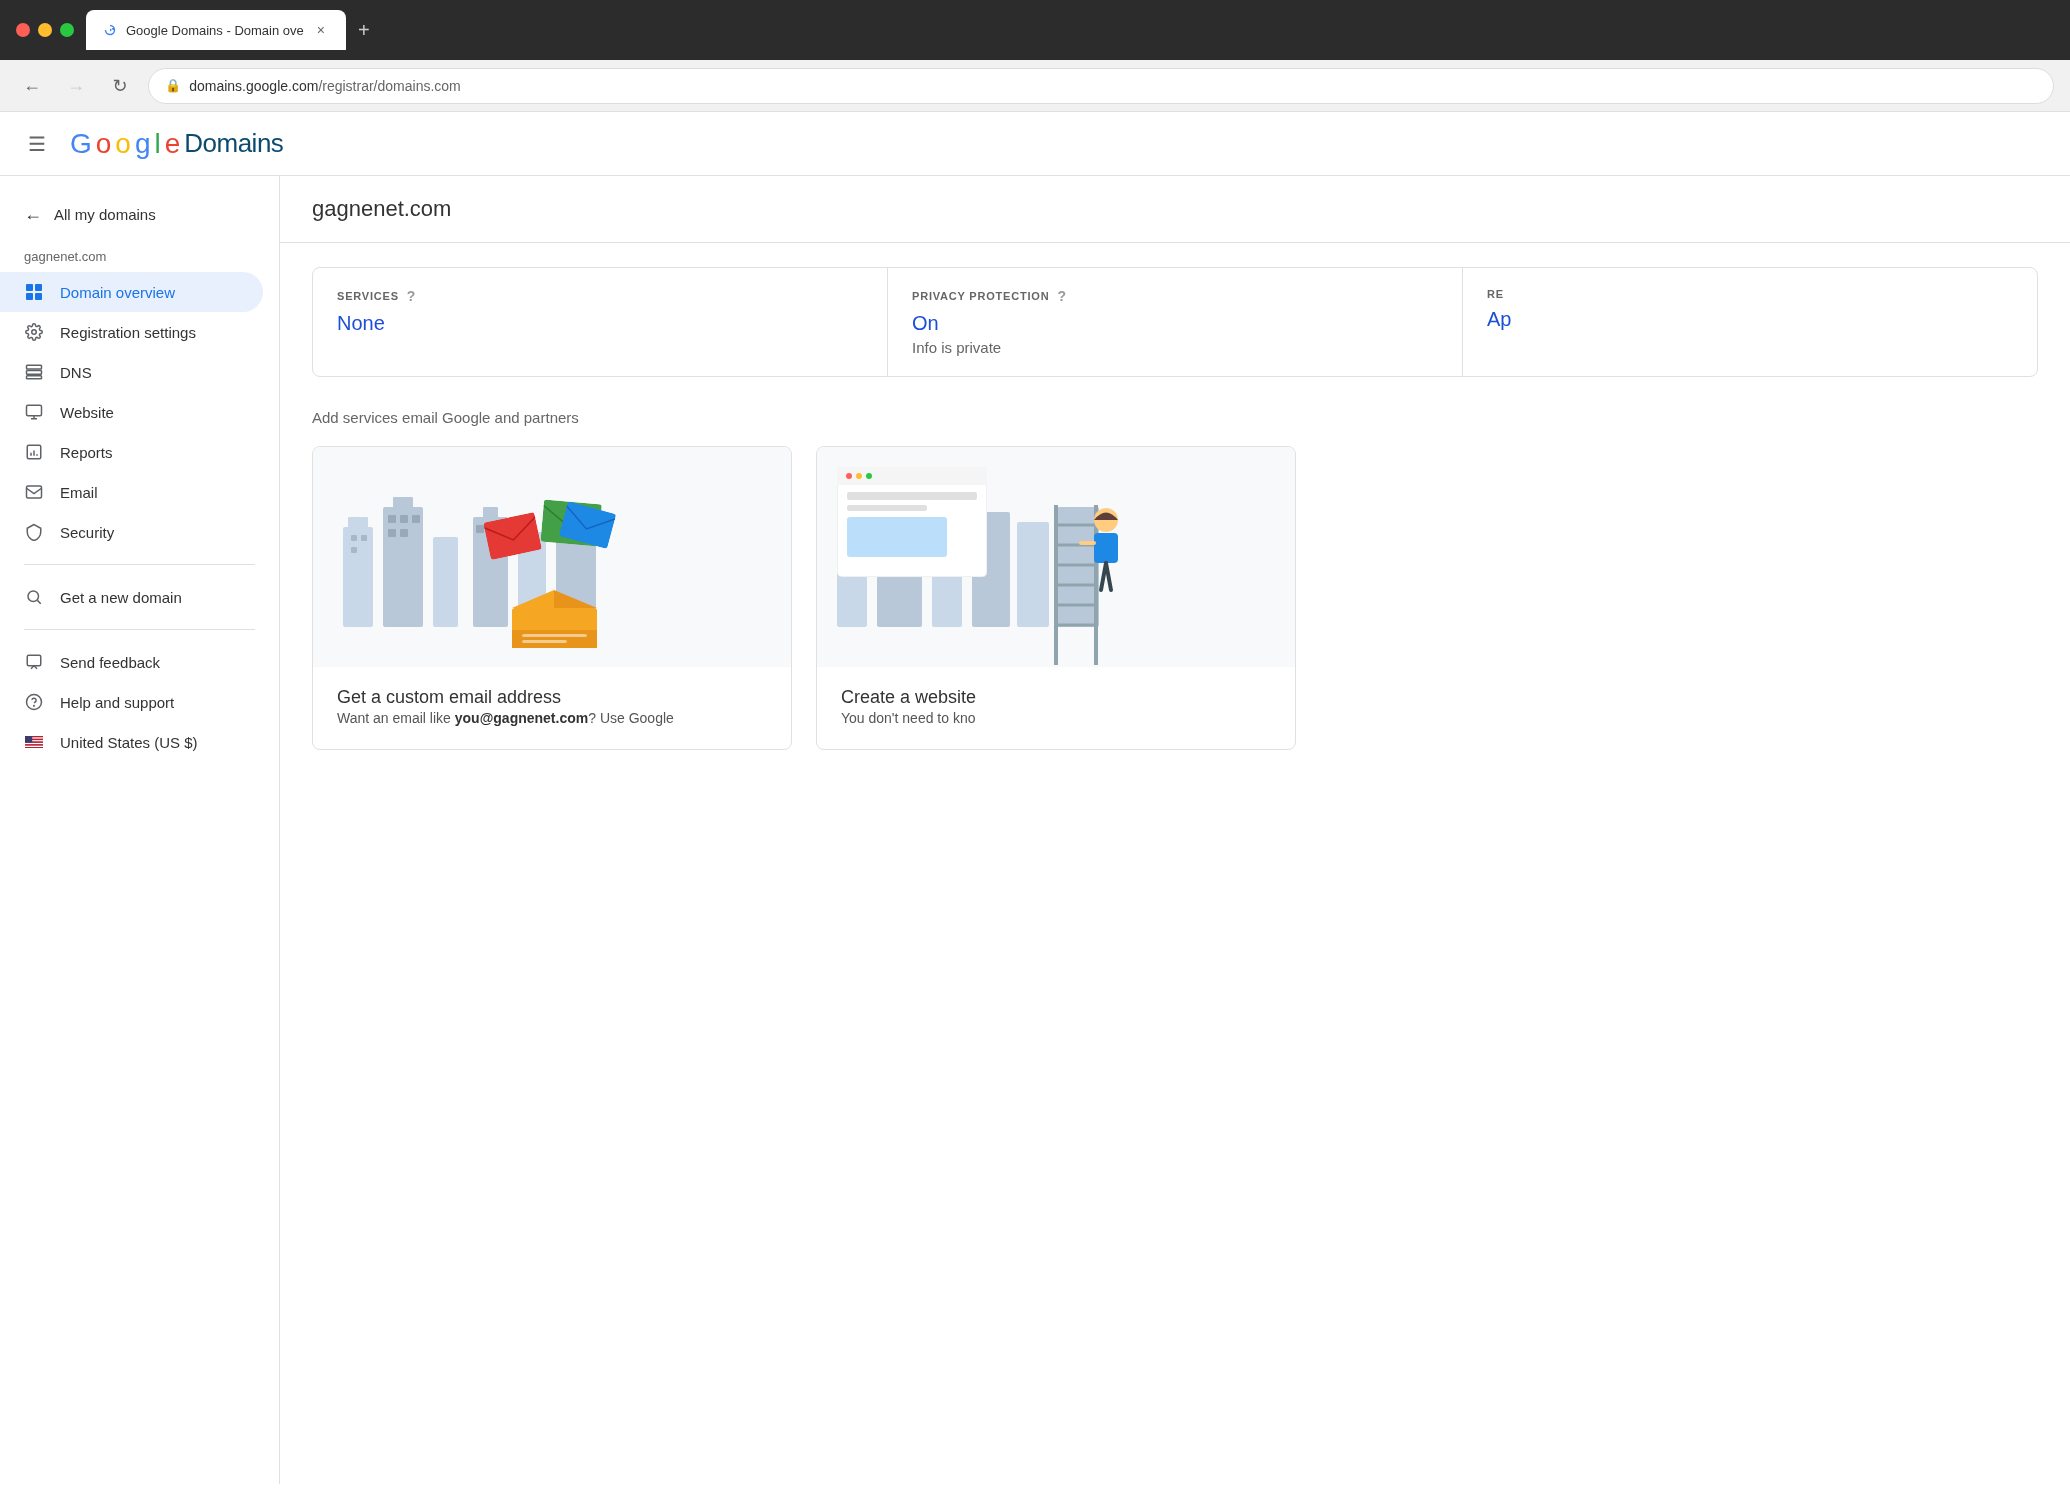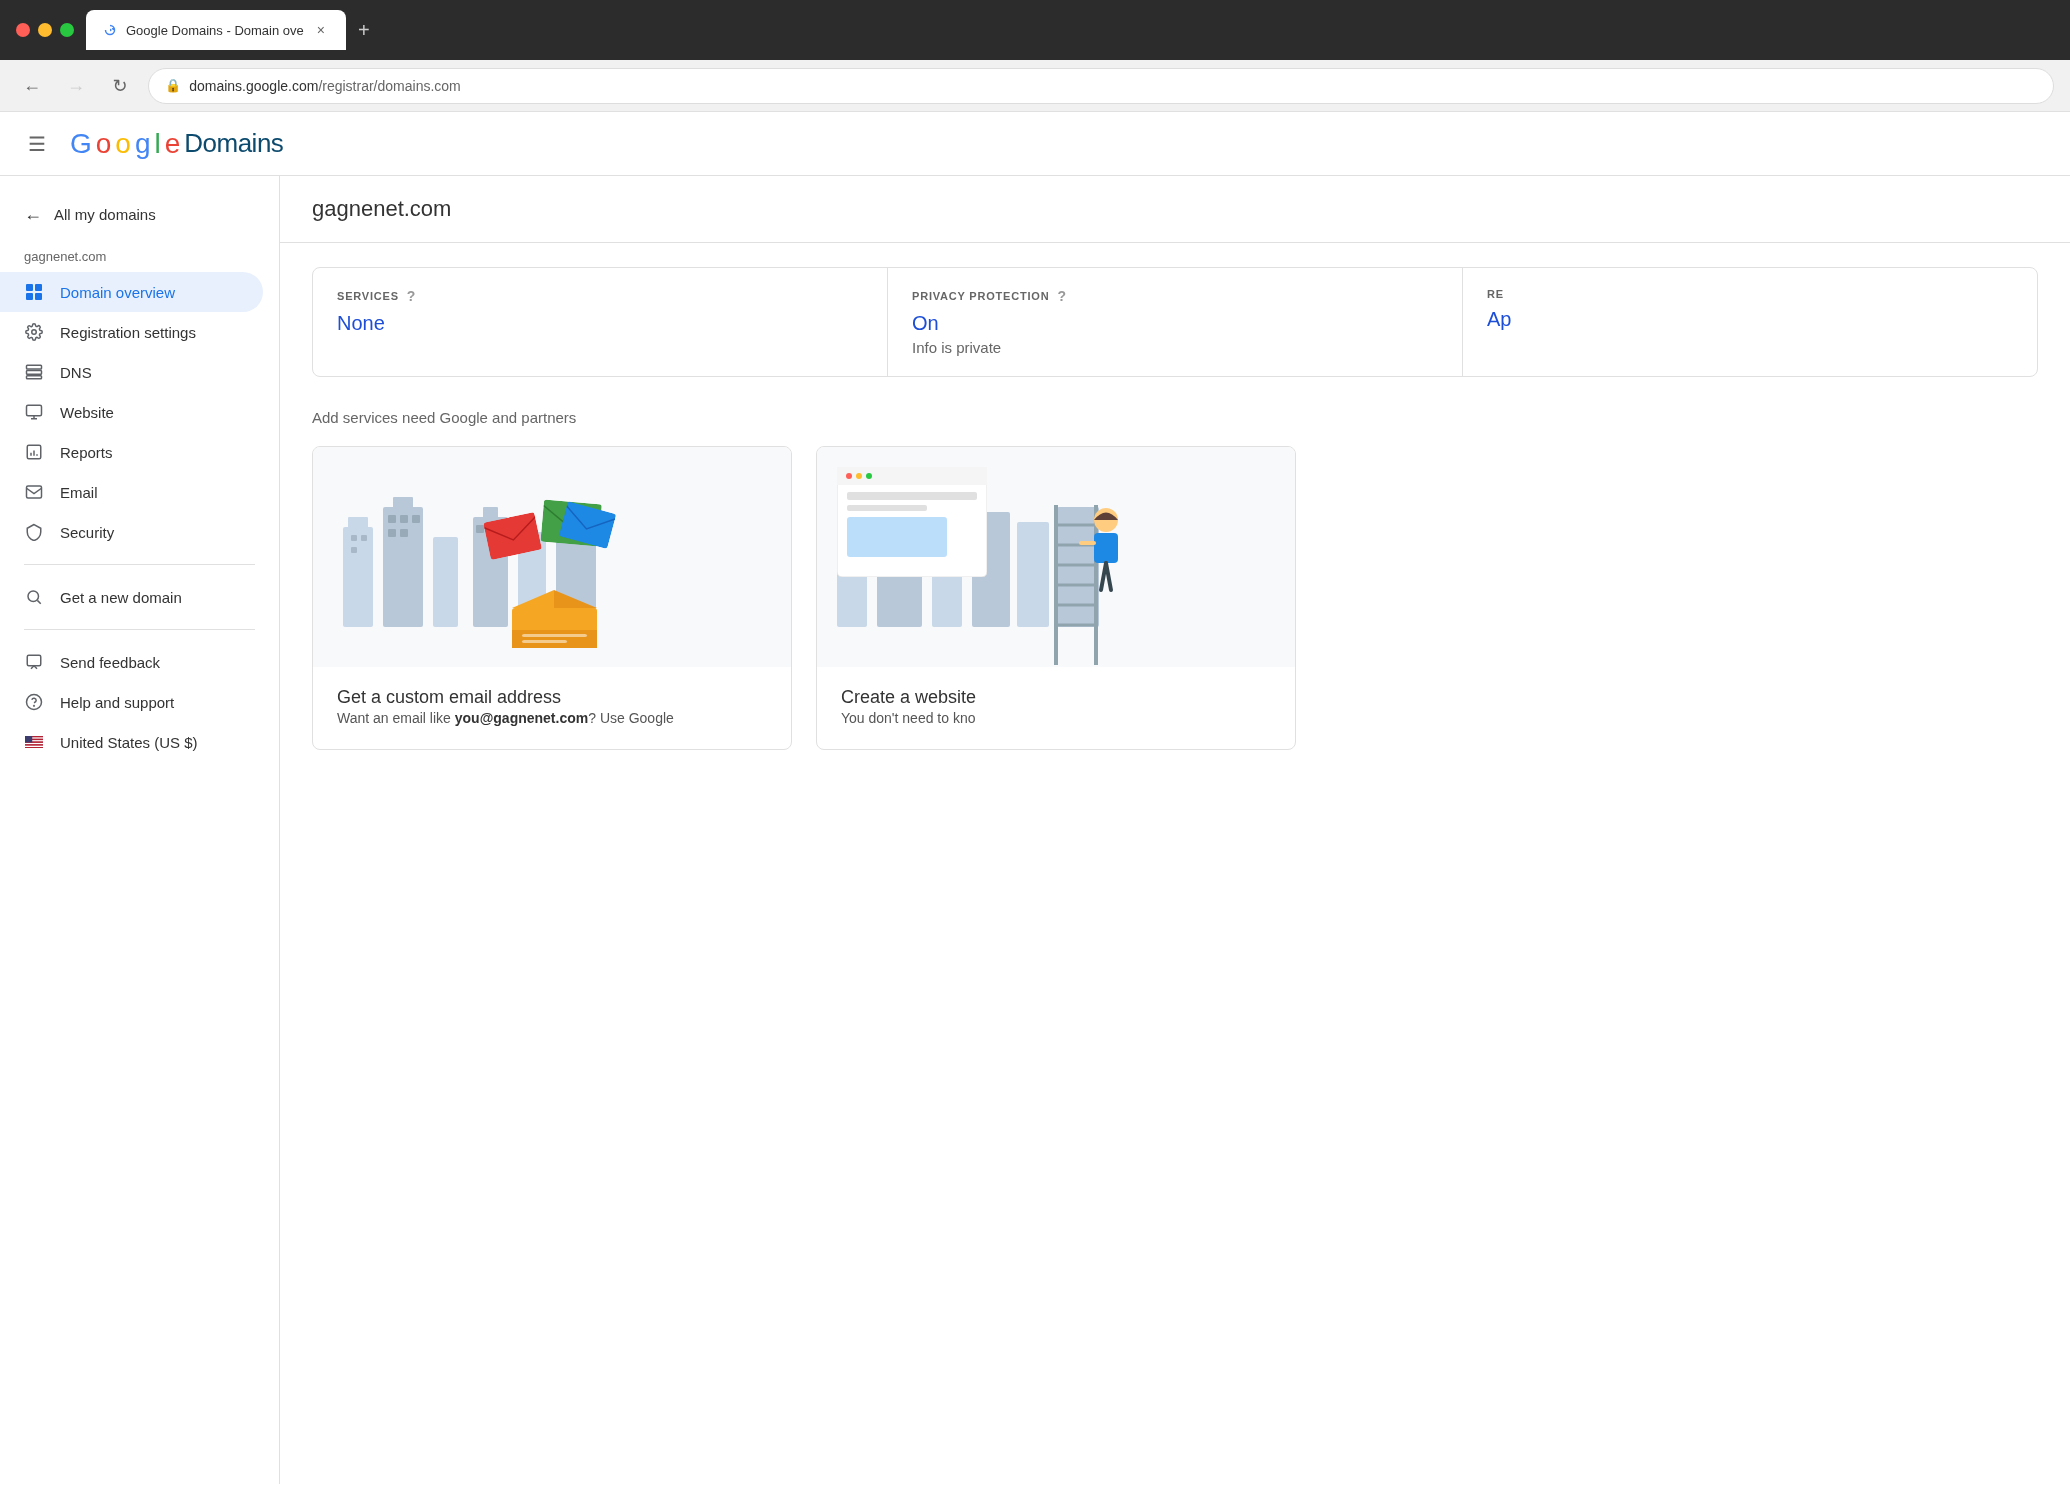--- a/index.html
+++ b/index.html
@@ -543,21 +543,21 @@
         </div>
 
         <div class="service-card" style="overflow:hidden;">
           <div class="service-label">
             <span>RE</span>
           </div>
           <div class="service-value">Ap</div>
         </div>
       </div>
 
-      <div class="section-title">Add services need Google and partners</div>
+      <div class="section-title">Add services email Google and partners</div>
 
       <div class="service-cards-row">
 
         <div class="add-service-card">
           <div class="card-illustration">
 
             <svg width="320" height="220" viewBox="0 0 320 220" style="position:absolute;top:0;left:0;">
 
               <rect x="30" y="80" width="30" height="100" fill="#c8d8e8" rx="2"></rect>
               <rect x="35" y="70" width="20" height="15" fill="#c8d8e8" rx="1"></rect>

